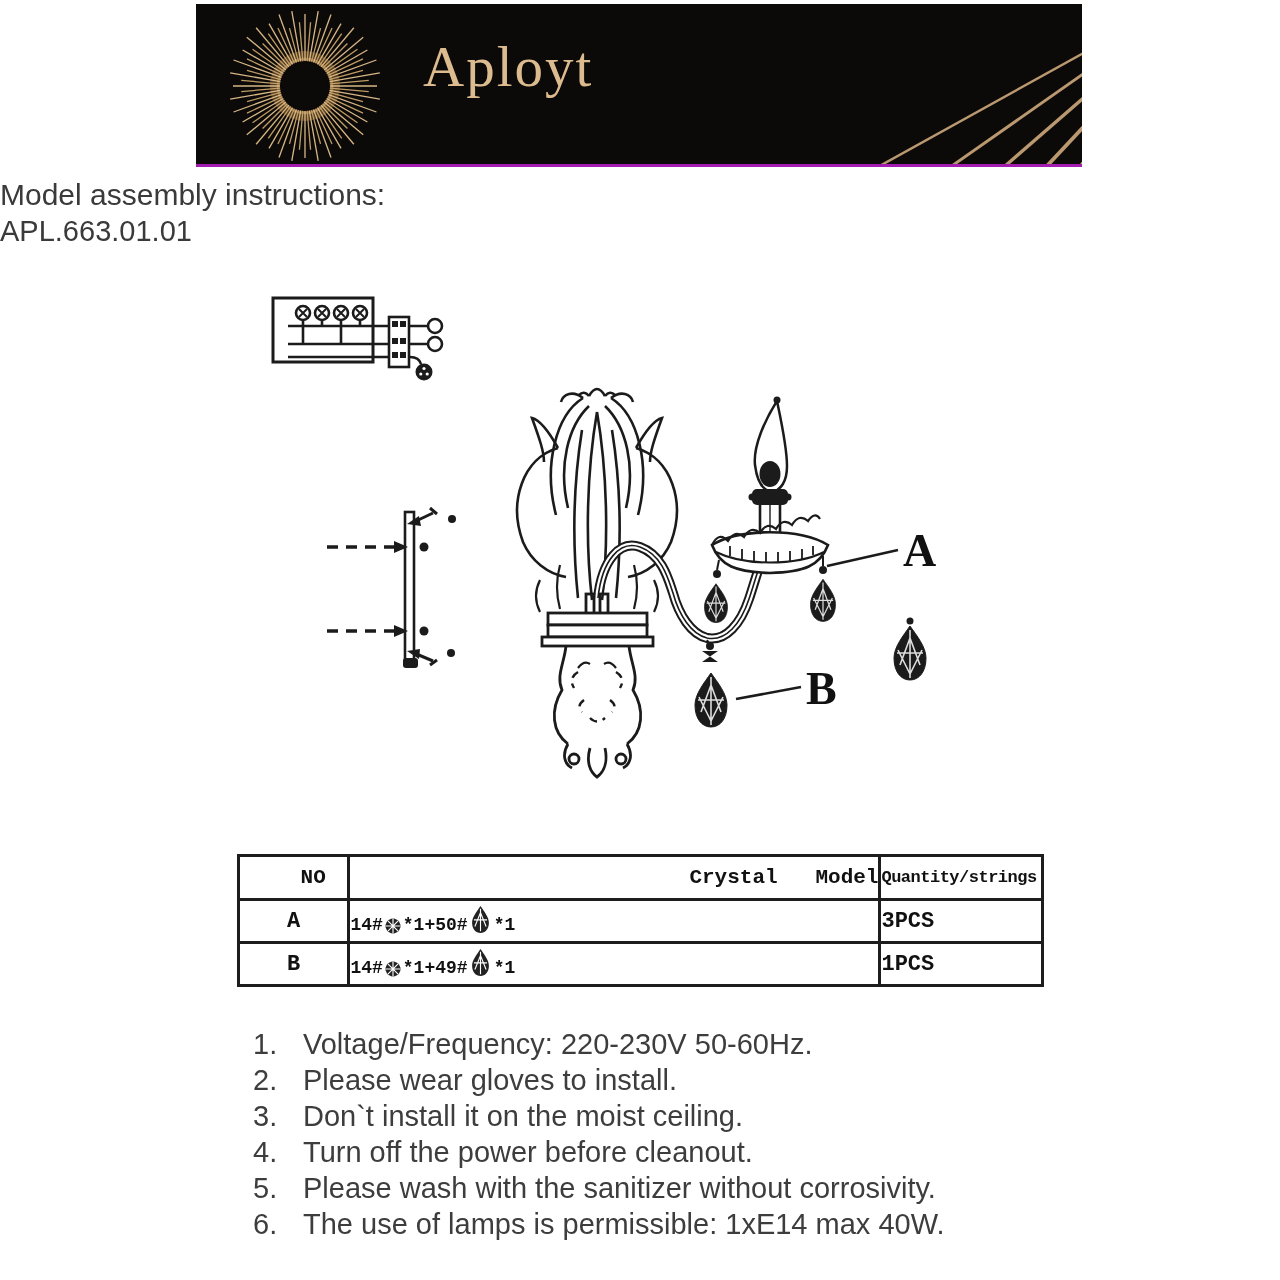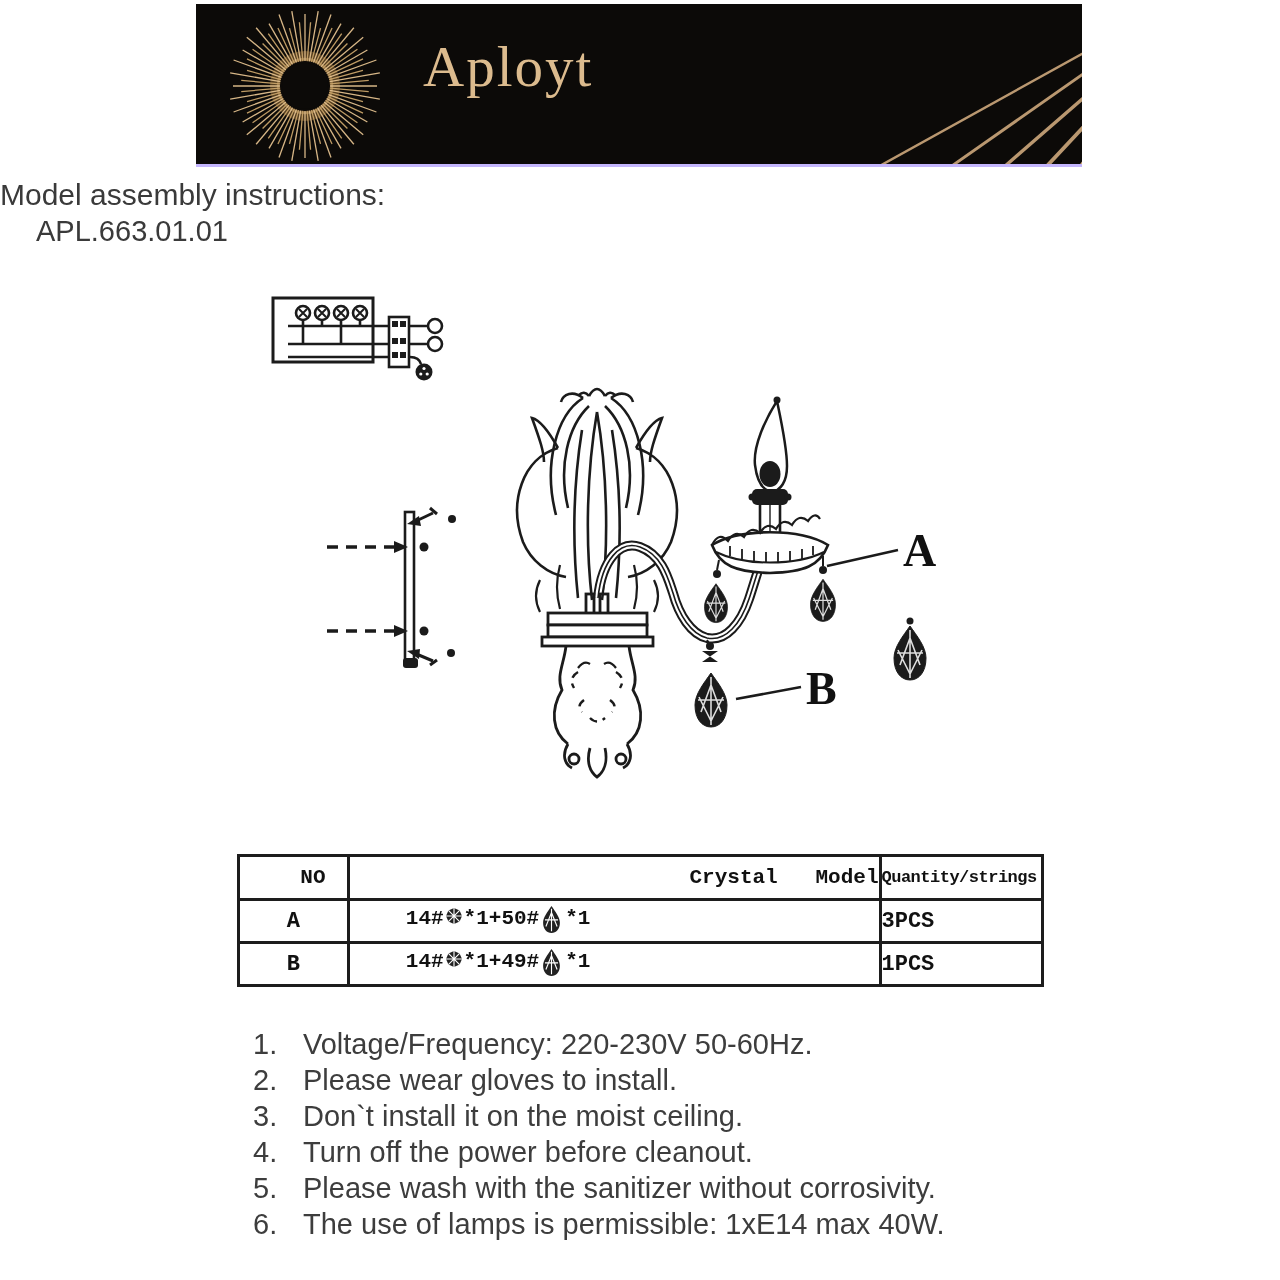--- a/index.html
+++ b/index.html
@@ -1,46 +1,46 @@
 <!DOCTYPE html>
 <html><head>
 <meta charset="utf-8">
 <style>
   html,body{margin:0;padding:0;background:#ffffff;}
   #page{position:relative;width:1280px;height:1280px;background:#ffffff;overflow:hidden;
         font-family:"Liberation Sans",sans-serif;}
 
   
   #banner{position:absolute;left:196px;top:4px;width:886px;height:160px;
-          background:#0c0a08;border-bottom:3px solid #c4b5fd;overflow:hidden;}
+          background:#0c0a08;border-bottom:3px solid #a21caf;overflow:hidden;}
   #banner svg{position:absolute;left:0;top:0;}
   #brand{position:absolute;left:227px;top:30px;font-family:"Liberation Serif",serif;
          font-size:57px;font-weight:400;letter-spacing:2px;color:#dcbb8e;}
 
   
   #title{position:absolute;left:0;top:176px;width:100%;text-align:left;color:#3a3a3a;}
   #title .t1{font-size:30px;line-height:37px;}
-  #title .t2{font-size:29px;line-height:37px;padding-left:36px;}
+  #title .t2{font-size:29px;line-height:37px;}
 
   
   #diagram{position:absolute;left:240px;top:278px;}
 
   
   #parts{position:absolute;left:237px;top:854px;width:807px;border-collapse:collapse;
          font-family:"Liberation Mono",monospace;color:#111;}
   #parts td{border:3px solid #1d1d1d;padding:0;}
   #parts .c-no{width:73px;text-align:center;font-weight:bold;font-size:22px;}
   #parts .c-model{width:564px;}
   #parts .c-qty{width:160px;text-align:left;font-weight:bold;font-size:22px;}
   #parts tr{height:43px;}
   #parts tr.hdr{height:44px;}
   #parts .hdr .c-no{font-size:21px;padding-left:39px;}
   #parts .hdr .c-model{text-align:right;font-weight:bold;font-size:21px;white-space:pre;}
   #parts .hdr .c-qty{font-size:17px;letter-spacing:-0.5px;}
-  .model-flex{display:flex;align-items:flex-start;padding-left:56px;font-weight:bold;font-size:21px;}
+  .model-flex{display:flex;align-items:flex-end;font-weight:bold;font-size:18px;}
   .model-flex svg{display:block;}
   .oct-ic{margin:0 2px;}
   .drop-ic{margin:0 4px 0 3px;position:relative;top:-2px;}
 
   
   #instructions{position:absolute;left:253px;top:1026px;width:830px;color:#3d3d3d;}
   .li{display:flex;font-size:29px;line-height:36px;}
   .li .num{width:36px;flex:0 0 36px;}
   .li .txt{margin-left:14px;}
 </style>

